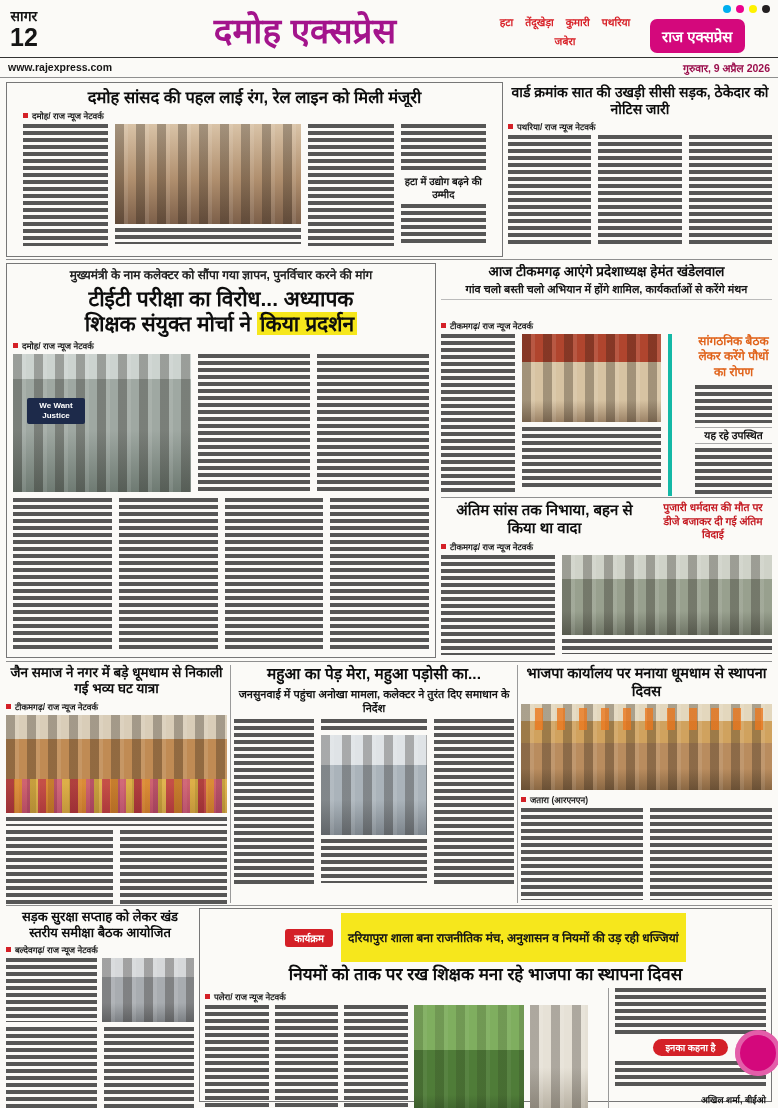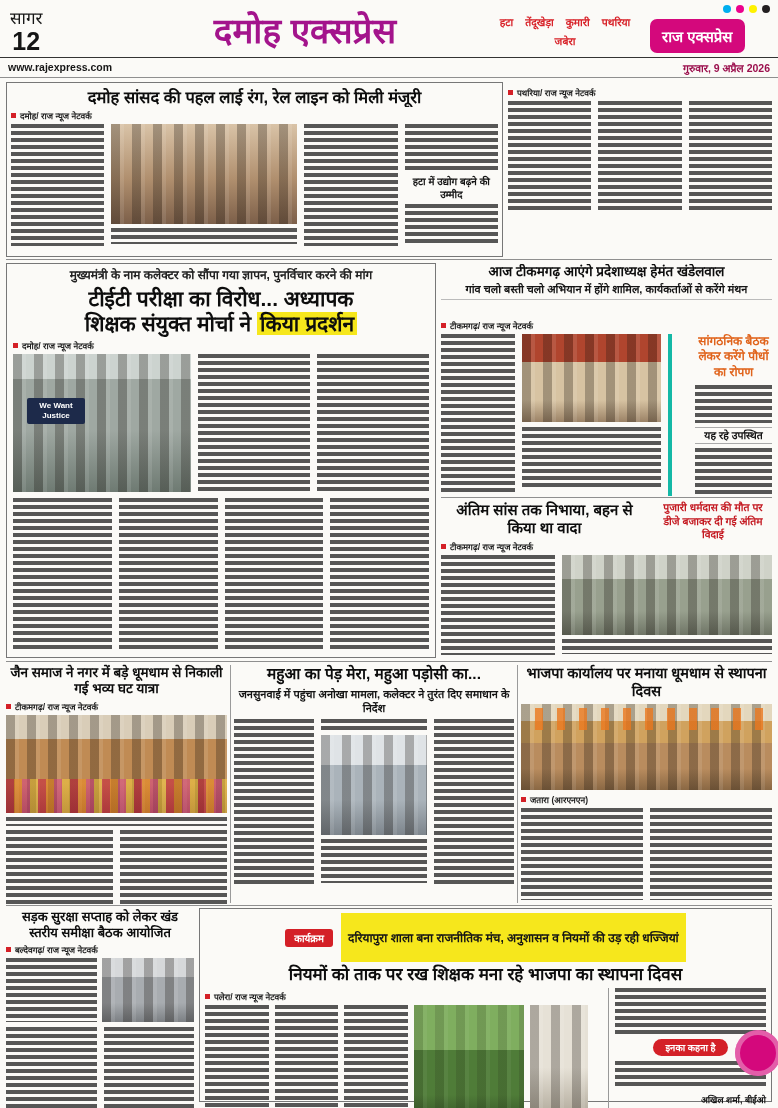--- a/index.html
+++ b/index.html
@@ -24,21 +24,21 @@
   .cap-red{color:#c41a22;font-weight:bold;text-align:center;line-height:1.3}
   .pill{background:#d42027;color:#fff;font-weight:bold;border-radius:3px}
 </style>
 </head>
 <body>
 
 <div id="paper">
 
   <header>
     <div class="abs" style="left:10px;top:6px;text-align:center">
-      <div style="font-size:17px;font-weight:normal">सागर</div>
+      <div style="font-size:14px;font-weight:bold">सागर</div>
       <div style="font-size:25px;font-weight:bold;line-height:1">12</div>
     </div>
     <div class="abs" style="left:120px;top:12px;width:370px;text-align:center;font-size:35px;font-weight:bold;color:#a3148c;line-height:1.1">दमोह एक्सप्रेस</div>
     <div class="abs" id="region-tags" style="left:486px;top:15px;width:158px;display:flex;flex-wrap:wrap;justify-content:center;column-gap:12px;row-gap:4px">
         <span class="tag">हटा</span>
         <span class="tag">तेंदूखेड़ा</span>
         <span class="tag">कुमारी</span>
         <span class="tag">पथरिया</span>
         <span class="tag">जबेरा</span>
       </div>
@@ -48,21 +48,21 @@
         <span class="dot" style="background: rgb(236, 0, 140);"></span>
         <span class="dot" style="background: rgb(255, 242, 0);"></span>
         <span class="dot" style="background: rgb(35, 31, 32);"></span>
       </div>
     <div class="hr" style="left:0;top:57px;width:778px;background:#333"></div>
     <div class="abs" style="left:8px;top:61px;font-size:10.5px;font-weight:bold">www.rajexpress.com</div>
     <div class="abs" style="right:8px;top:61px;font-size:10.5px;font-weight:bold;color:#9b0f4d">गुरुवार, 9 अप्रैल 2026</div>
     <div class="hr" style="left:0;top:77px;width:778px"></div>
   </header>
 
-  <section class="abs box" id="art-rail" style="left:6px;top:82px;width:497px;height:175px;padding:4px 4px">
+  <section class="abs box" id="art-rail" style="left:6px;top:82px;width:497px;height:175px;padding:4px 16px">
     <h1 class="hl" style="font-size:16.5px;white-space:nowrap;overflow:hidden">दमोह सांसद की पहल लाई रंग, रेल लाइन को मिली मंजूरी</h1>
     <div class="by">
       <span class="sq"></span>
       <span>दमोह/ राज न्यूज नेटवर्क</span>
     </div>
     <div class="cols">
       <div class="col greek" style="height:122px"></div>
       <div style="flex:0 0 186px">
         <div class="photo" style="height:100px;background:linear-gradient(180deg,#d9c3a7 0%,#b08f6e 55%,#7c5f49 100%)">
           <div class="figs"></div>
@@ -72,20 +72,21 @@
       <div class="col greek" style="height:122px"></div>
       <div class="col" style="display:flex;flex-direction:column;gap:3px">
         <div class="greek" style="height:48px"></div>
         <div class="sub" style="font-size:10px">हटा में उद्योग बढ़ने की उम्मीद</div>
         <div class="greek" style="flex:1"></div>
       </div>
     </div>
   </section>
 
   <section class="abs" id="art-road" style="left:508px;top:84px;width:264px;height:172px">
+    <h1 class="hl" style="font-size:14px">वार्ड क्रमांक सात की उखड़ी सीसी सड़क, ठेकेदार को नोटिस जारी</h1>
     <div class="by">
       <span class="sq"></span>
       <span>पथरिया/ राज न्यूज नेटवर्क</span>
     </div>
     <div class="cols">
       <div class="col greek" style="height:112px"></div>
       <div class="col greek" style="height:112px"></div>
       <div class="col greek" style="height:112px"></div>
     </div>
   </section>

